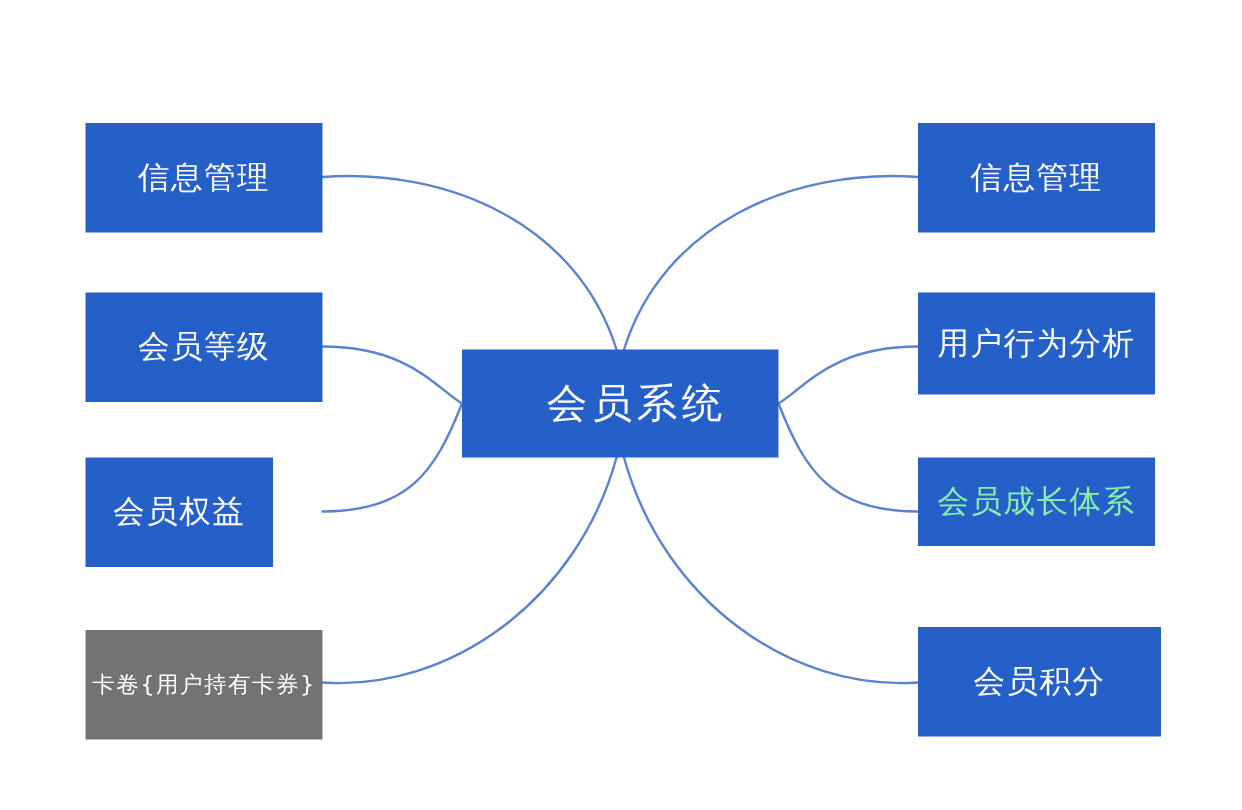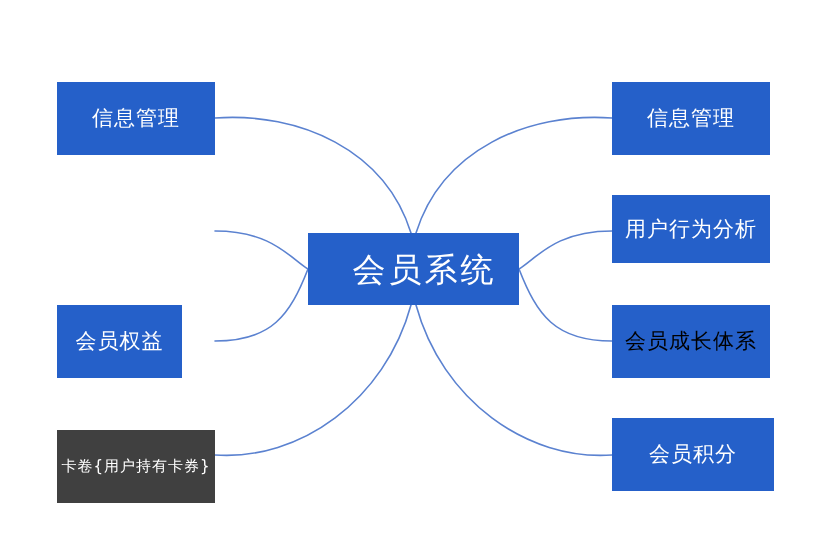--- a/index.html
+++ b/index.html
@@ -39,21 +39,21 @@
     white-space: nowrap;
     line-height: 1;
   }
   .node-leaf {
     font-size: 21px;
   }
   .node-leaf.node-small {
     font-size: 15px;
   }
   .node-center {
-    font-size: 33px;
+    font-size: 27px;
     letter-spacing: 3px;
     padding-left: 22px;
   }
   .node-label {
     display: block;
   }
 </style>
 </head>
 <body style="background: rgb(255, 255, 255);">
 
@@ -70,33 +70,36 @@
       <path d="M 612 455 C 527 461 442 400 416 305" fill="none" stroke="#5b82d0" stroke-width="1.6" stroke-linecap="round"></path>
     </svg>
 
   <div class="node node-center" id="node-center" style="left: 308px; top: 233px; width: 211px; height: 72px; background: rgb(37, 96, 201); color: rgb(255, 255, 255);">
     <span class="node-label">会员系统</span>
   </div>
 
   <div class="node node-leaf" id="node-left-1" style="left: 57px; top: 82px; width: 158px; height: 73px; background: rgb(37, 96, 201); color: rgb(255, 255, 255);">
     <span class="node-label">信息管理</span>
   </div>
+  <div class="node node-leaf" id="node-left-2" style="left: 57px; top: 195px; width: 158px; height: 73px; background: rgb(37, 96, 201); color: rgb(255, 255, 255);">
+    <span class="node-label">会员等级</span>
+  </div>
   <div class="node node-leaf" id="node-left-3" style="left: 57px; top: 305px; width: 125px; height: 73px; background: rgb(37, 96, 201); color: rgb(255, 255, 255);">
     <span class="node-label">会员权益</span>
   </div>
-  <div class="node node-leaf node-small" id="node-left-4" style="left: 57px; top: 430px; width: 158px; height: 73px; background: #404040; color: rgb(255, 255, 255);">
+  <div class="node node-leaf node-small" id="node-left-4" style="left: 57px; top: 420px; width: 158px; height: 73px; background: #737373; color: rgb(255, 255, 255);">
     <span class="node-label">卡卷{用户持有卡券}</span>
   </div>
 
   <div class="node node-leaf" id="node-right-1" style="left: 612px; top: 82px; width: 158px; height: 73px; background: rgb(37, 96, 201); color: rgb(255, 255, 255);">
     <span class="node-label">信息管理</span>
   </div>
   <div class="node node-leaf" id="node-right-2" style="left: 612px; top: 195px; width: 158px; height: 68px; background: rgb(37, 96, 201); color: rgb(255, 255, 255);">
     <span class="node-label">用户行为分析</span>
   </div>
-  <div class="node node-leaf" id="node-right-3" style="left: 612px; top: 305px; width: 158px; height: 73px; background: rgb(37, 96, 201); color: #000000;">
+  <div class="node node-leaf" id="node-right-3" style="left: 612px; top: 305px; width: 158px; height: 59px; background: rgb(37, 96, 201); color: #86efac;">
     <span class="node-label">会员成长体系</span>
   </div>
   <div class="node node-leaf" id="node-right-4" style="left: 612px; top: 418px; width: 162px; height: 73px; background: rgb(37, 96, 201); color: rgb(255, 255, 255);">
     <span class="node-label">会员积分</span>
   </div>
 
 </div>
 
 </body></html>

